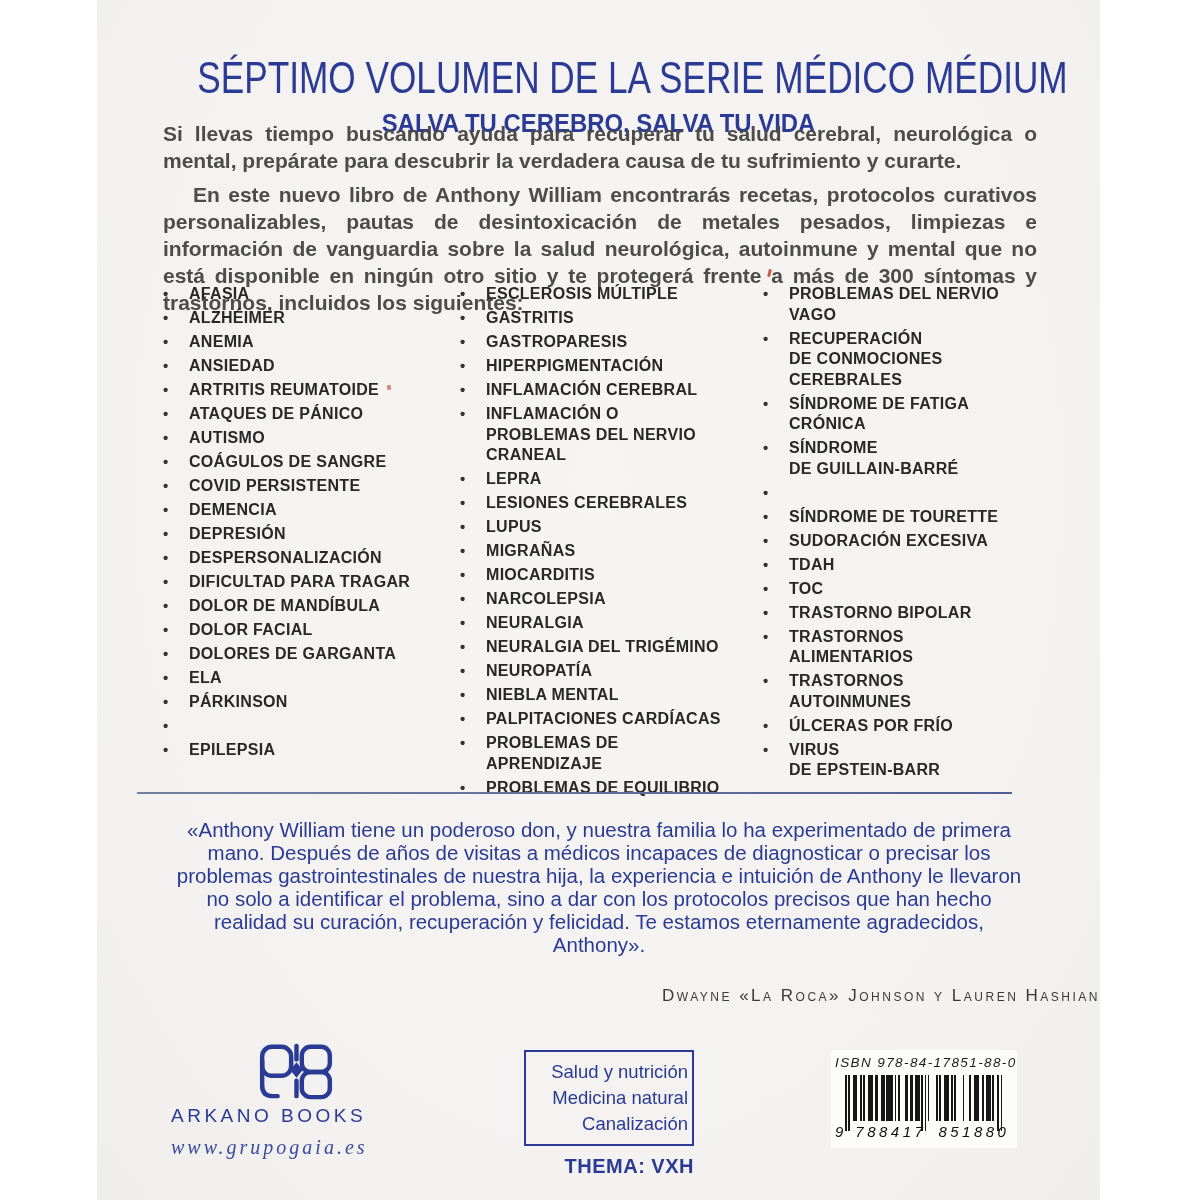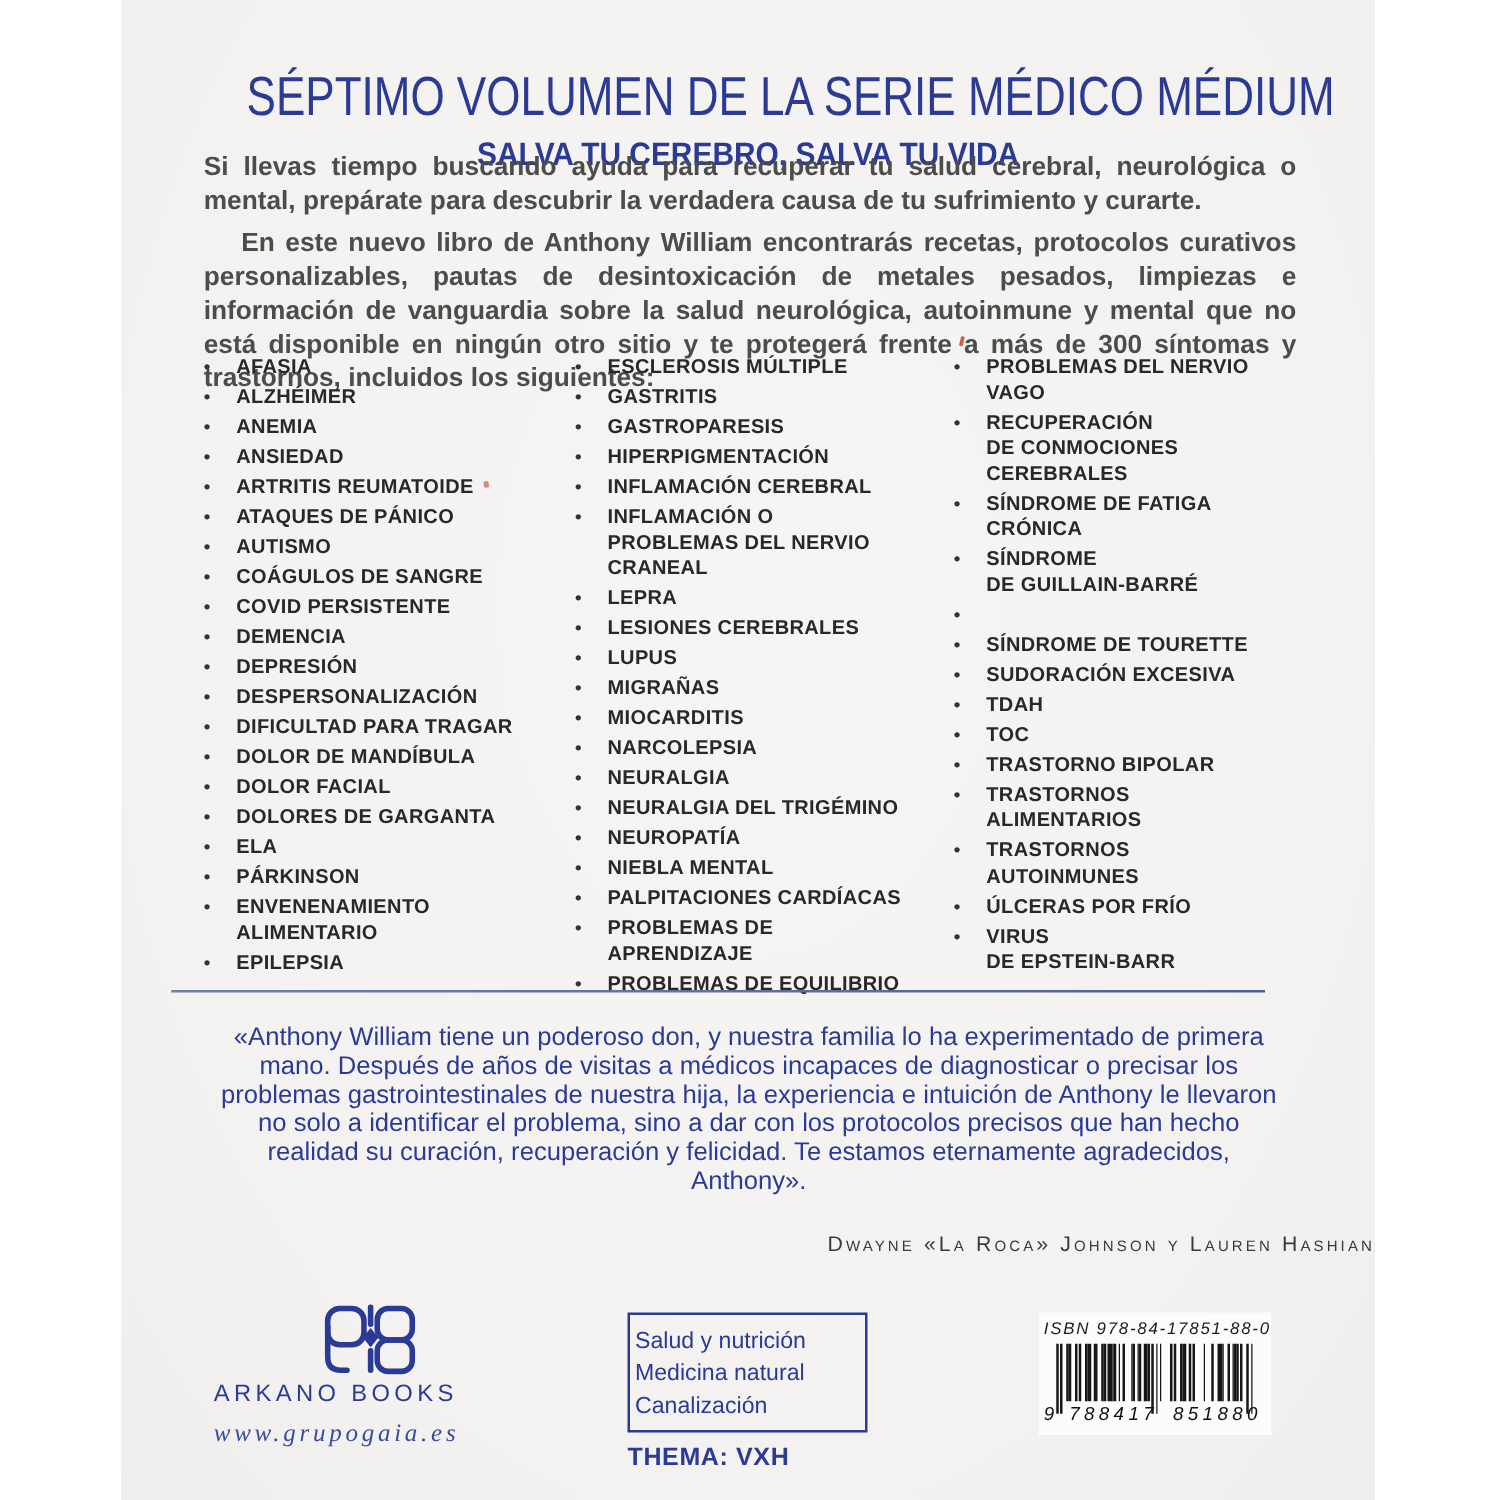--- a/index.html
+++ b/index.html
@@ -35,21 +35,21 @@
   .quote{position:absolute;top:818px;left:74px;width:856px;text-align:center;
     color:var(--accent-blue);font-size:20.5px;line-height:23px;}
   .attribution{position:absolute;top:986px;left:0;width:100%;text-align:right;
     font-variant:small-caps;letter-spacing:2.5px;font-size:17px;color:#3a3a3a;}
   
   .publisher{position:absolute;left:74px;top:1042px;width:250px;}
   .monogram-svg{display:block;margin:0 auto;}
   .publisher-name{margin-top:5px;font-size:19px;letter-spacing:3.5px;color:var(--accent-blue);}
   .publisher-site{margin-top:9px;font-family:"Liberation Serif",serif;font-style:italic;
     font-size:20px;letter-spacing:3px;color:#3a4a9c;}
-  .categories{position:absolute;left:405px;top:1050px;width:192px;text-align:left;}
+  .categories{position:absolute;left:427px;top:1050px;width:170px;text-align:right;}
   .categories-box{border:2px solid var(--accent-blue);padding:7px 4px;
     font-size:18.5px;line-height:26px;color:var(--accent-blue);}
   .thema{margin-top:9px;font-size:20px;font-weight:700;letter-spacing:0.5px;color:var(--accent-blue);}
   .isbn-block{position:absolute;left:734px;top:1050px;width:178px;background:#fcfcfb;padding:5px 4px 8px 4px;font-style:italic;}
   .isbn-label{font-size:13.5px;letter-spacing:1.4px;color:#1c1c1c;white-space:nowrap;margin-bottom:5px;}
   .bc-bars{display:flex;align-items:flex-start;height:56px;padding-left:10px;}
   .bc-mod{width:1.66px;height:46px;flex:0 0 auto;}
   .bc-bar{background:#161616;}
   .bc-guard{height:56px;}
   .bc-digits{display:flex;margin-top:-8px;font-size:15px;color:#111;}
@@ -142,22 +142,20 @@
           <li>
             <span class="bullet">•</span>
             <span class="item-text">ELA</span>
           </li>
           <li>
             <span class="bullet">•</span>
             <span class="item-text">PÁRKINSON</span>
           </li>
           <li>
             <span class="bullet">•</span>
-            <span class="item-text">ENVENENAMIENTO
-ALIMENTARIO</span>
           </li>
           <li>
             <span class="bullet">•</span>
             <span class="item-text">EPILEPSIA</span>
           </li>
         </ul>
       <ul class="col-2">
           <li>
             <span class="bullet">•</span>
             <span class="item-text">ESCLEROSIS MÚLTIPLE</span>

